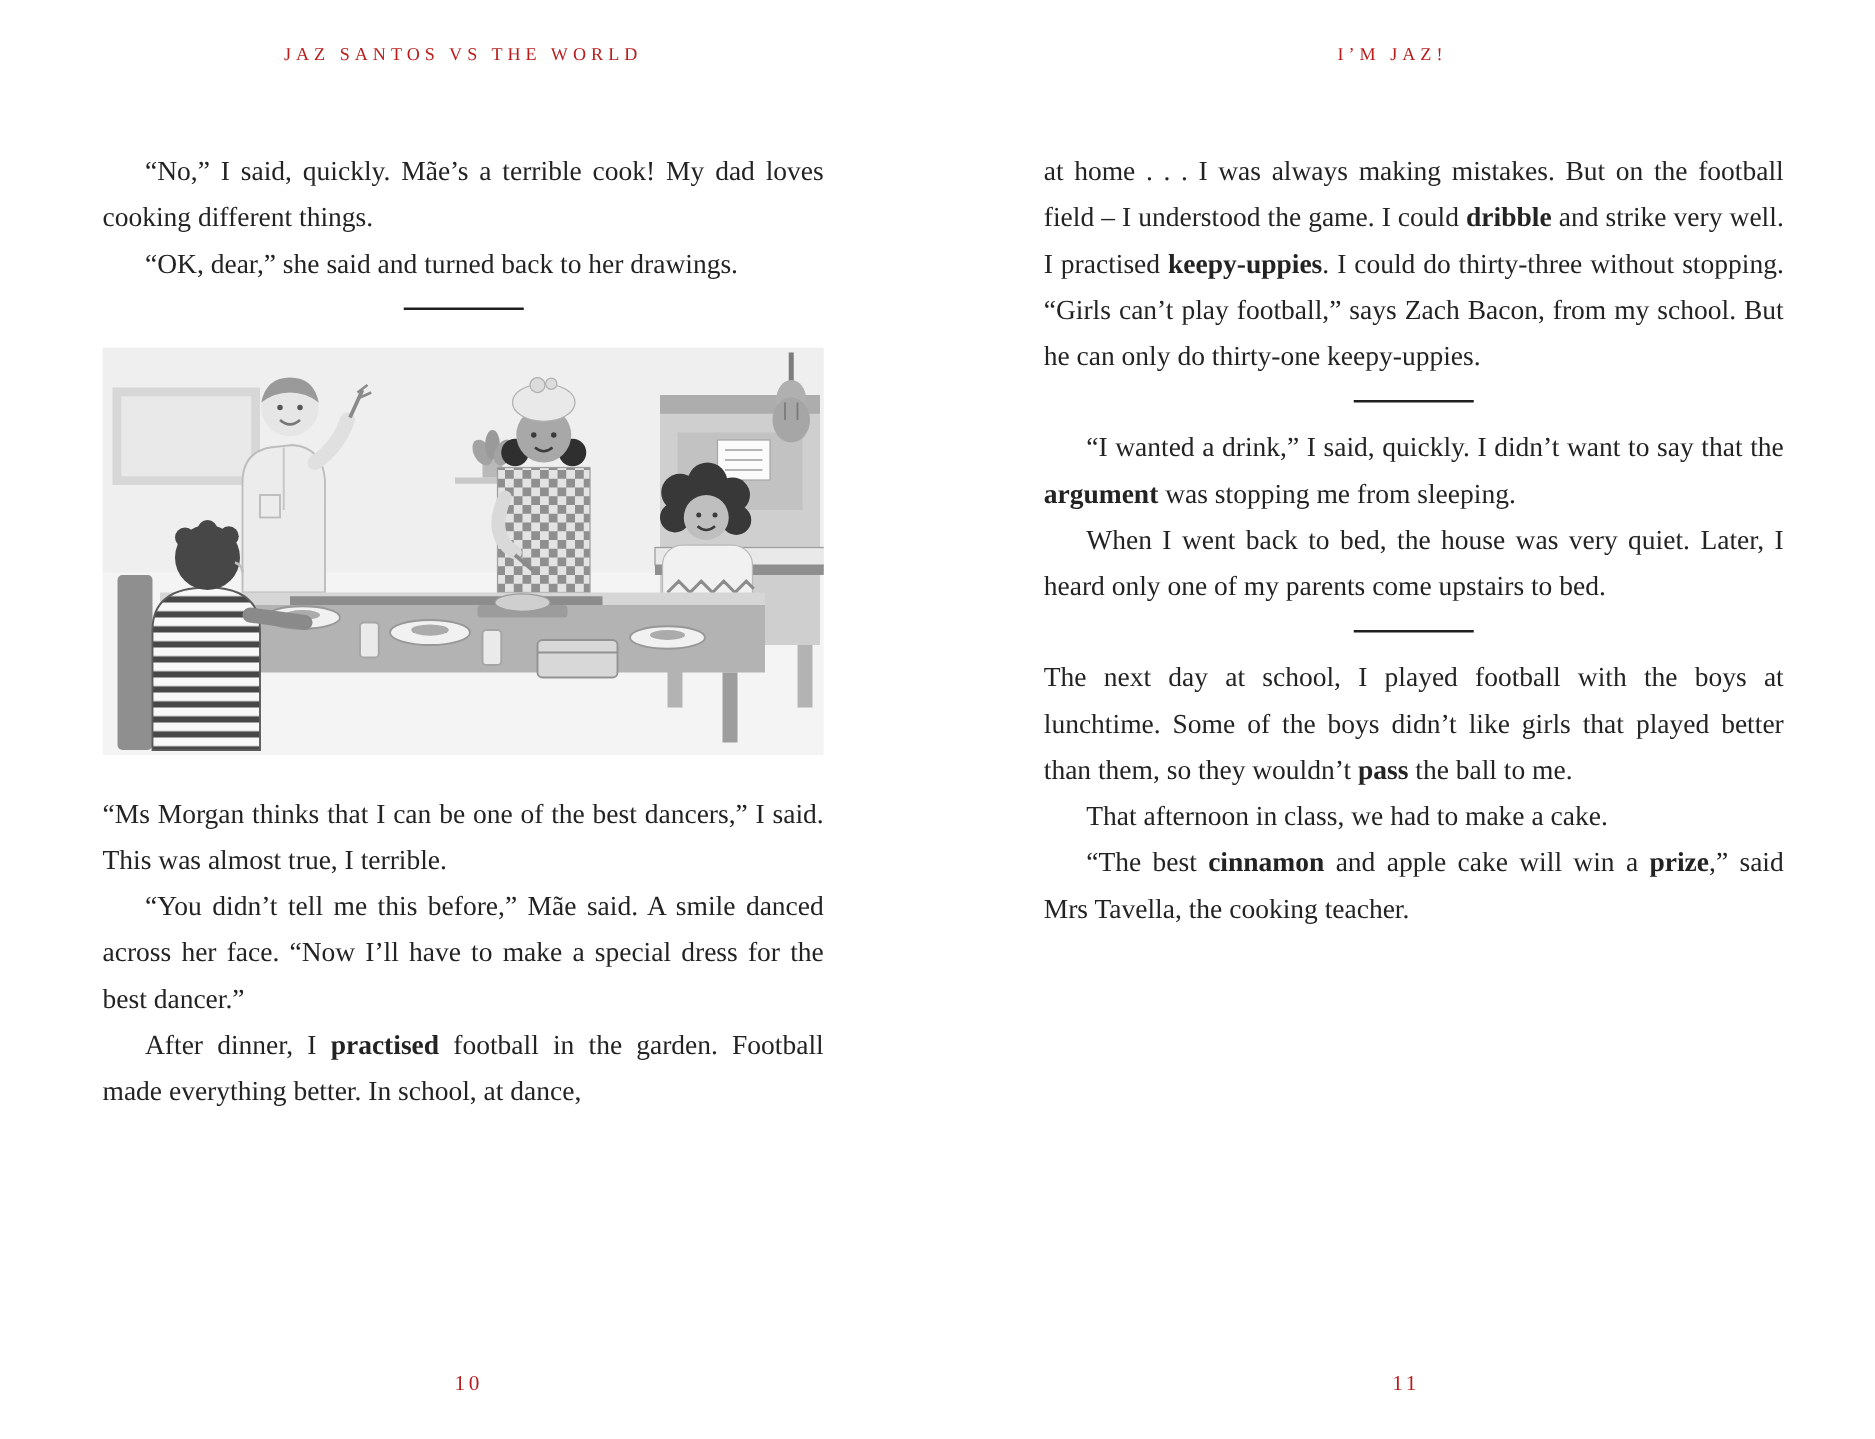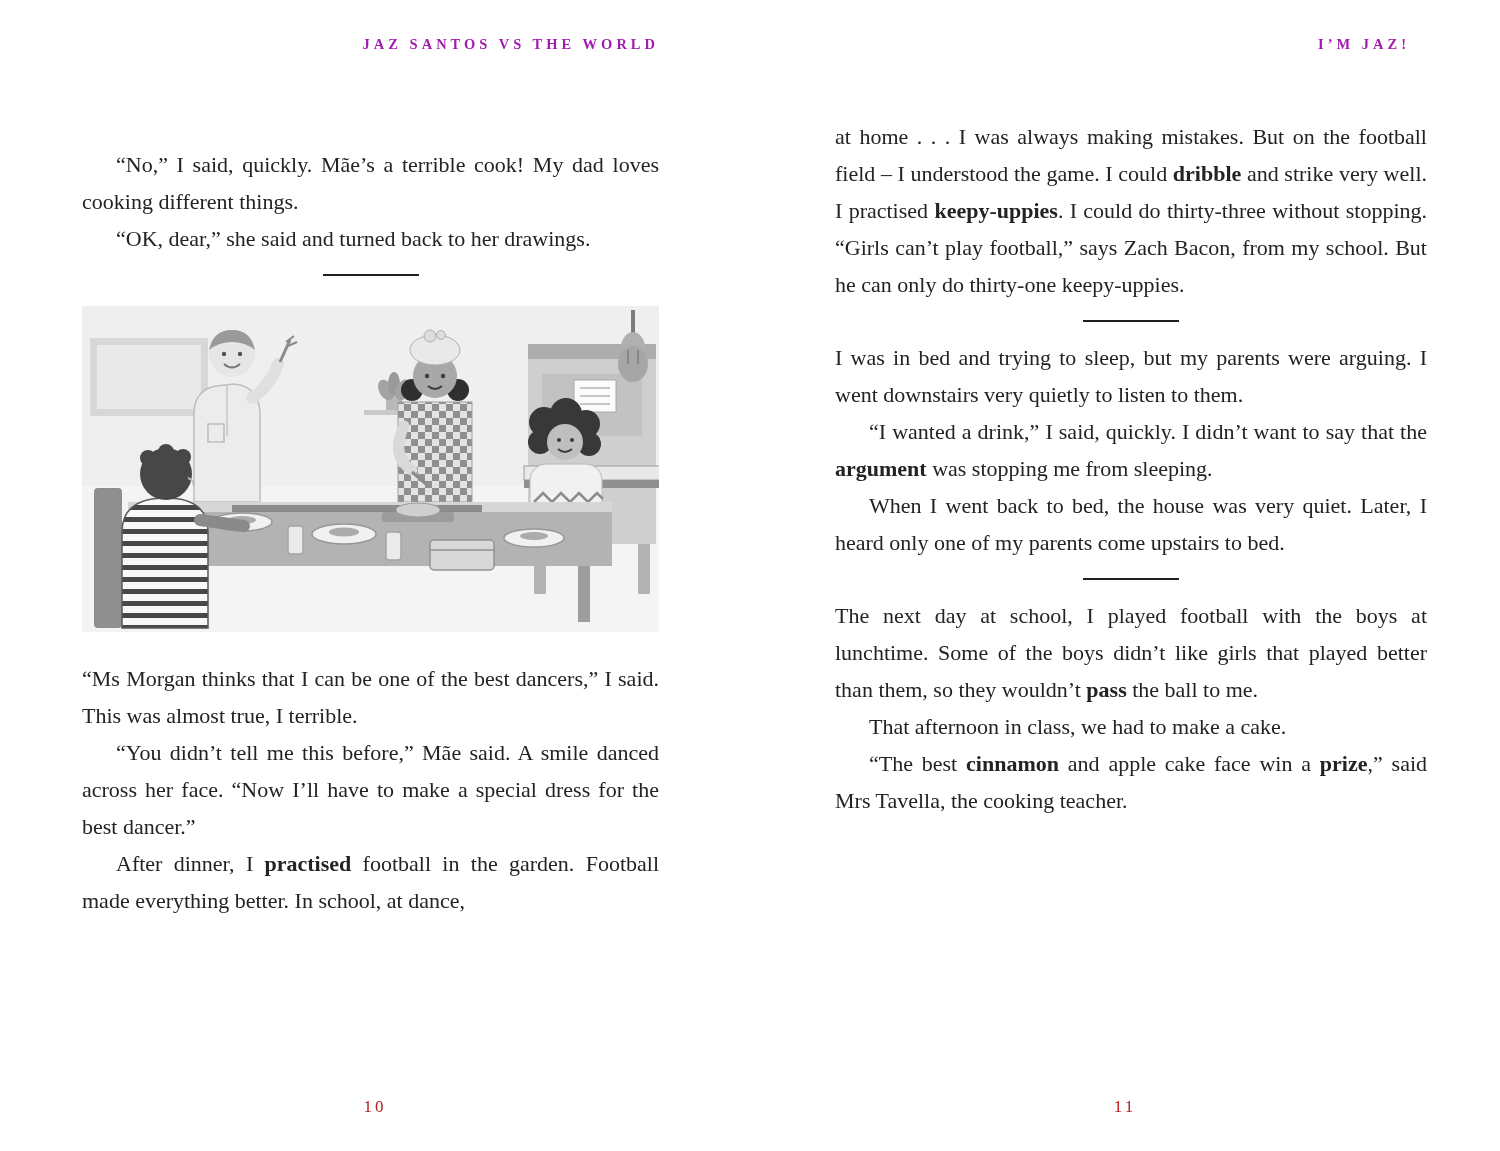--- a/index.html
+++ b/index.html
@@ -3,28 +3,28 @@
 <meta charset="utf-8">
 <style>
   * { margin:0; padding:0; box-sizing:border-box; }
   html, body { width:1500px; height:1151px; background:#ffffff; }
   body { font-family:"Liberation Serif","DejaVu Serif",serif; color:#242424; overflow:hidden; }
 
   .spread { display:flex; width:1500px; height:1151px; background:#ffffff; }
   .page { position:relative; width:750px; height:1151px; }
 
   .running-head {
-    position:absolute; top:36px; text-align:right;
-    font-size:14.5px; letter-spacing:4px; color:#a21caf; font-weight:700;
+    position:absolute; top:36px; text-align:center;
+    font-size:14.5px; letter-spacing:4px; color:#b91c1c; font-weight:400;
   }
   .page-left .running-head { left:82px; width:577px; }
   .page-right .running-head { left:68px; width:592px; }
 
   .page-body { position:absolute; top:118px; }
-  .page-left .page-body { left:82px; width:577px;margin-top:28px; }
+  .page-left .page-body { left:82px; width:577px; }
   .page-right .page-body { left:85px; width:592px; }
 
   p.para {
     font-size:22px; line-height:37px; text-align:justify; hyphens:none;
     color:#232323;
   }
   p.para.indent { text-indent:34px; }
   p.para b { font-weight:700; }
 
   .divider {
@@ -188,24 +188,23 @@
         <p class="para indent"><span>After dinner, I </span><b>practised</b><span> football in the garden. Football made everything better. In school, at dance,</span></p>
       </div>
     <div class="page-number">10</div>
   </section>
 
   <section class="page page-right">
     <header class="running-head">I’M JAZ!</header>
     <div class="page-body">
         <p class="para"><span>at home . . . I was always making mistakes. But on the football field – I understood the game. I could </span><b>dribble</b><span> and strike very well. I practised </span><b>keepy-uppies</b><span>. I could do thirty-three without stopping. “Girls can’t play football,” says Zach Bacon, from my school. But he can only do thirty-one keepy-uppies.</span></p>
         <div class="divider"></div>
-        <p class="para"><span>I was in bed and trying to sleep, but my parents were arguing. I went downstairs very quietly to listen to them.</span></p>
         <p class="para indent"><span>“I wanted a drink,” I said, quickly. I didn’t want to say that the </span><b>argument</b><span> was stopping me from sleeping.</span></p>
         <p class="para indent"><span>When I went back to bed, the house was very quiet. Later, I heard only one of my parents come upstairs to bed.</span></p>
         <div class="divider"></div>
         <p class="para"><span>The next day at school, I played football with the boys at lunchtime. Some of the boys didn’t like girls that played better than them, so they wouldn’t </span><b>pass</b><span> the ball to me.</span></p>
         <p class="para indent"><span>That afternoon in class, we had to make a cake.</span></p>
-        <p class="para indent"><span>“The best </span><b>cinnamon</b><span> and apple cake face win a </span><b>prize</b><span>,” said Mrs Tavella, the cooking teacher.</span></p>
+        <p class="para indent"><span>“The best </span><b>cinnamon</b><span> and apple cake will win a </span><b>prize</b><span>,” said Mrs Tavella, the cooking teacher.</span></p>
       </div>
     <div class="page-number">11</div>
   </section>
 
 </div>
 
 </body></html>

